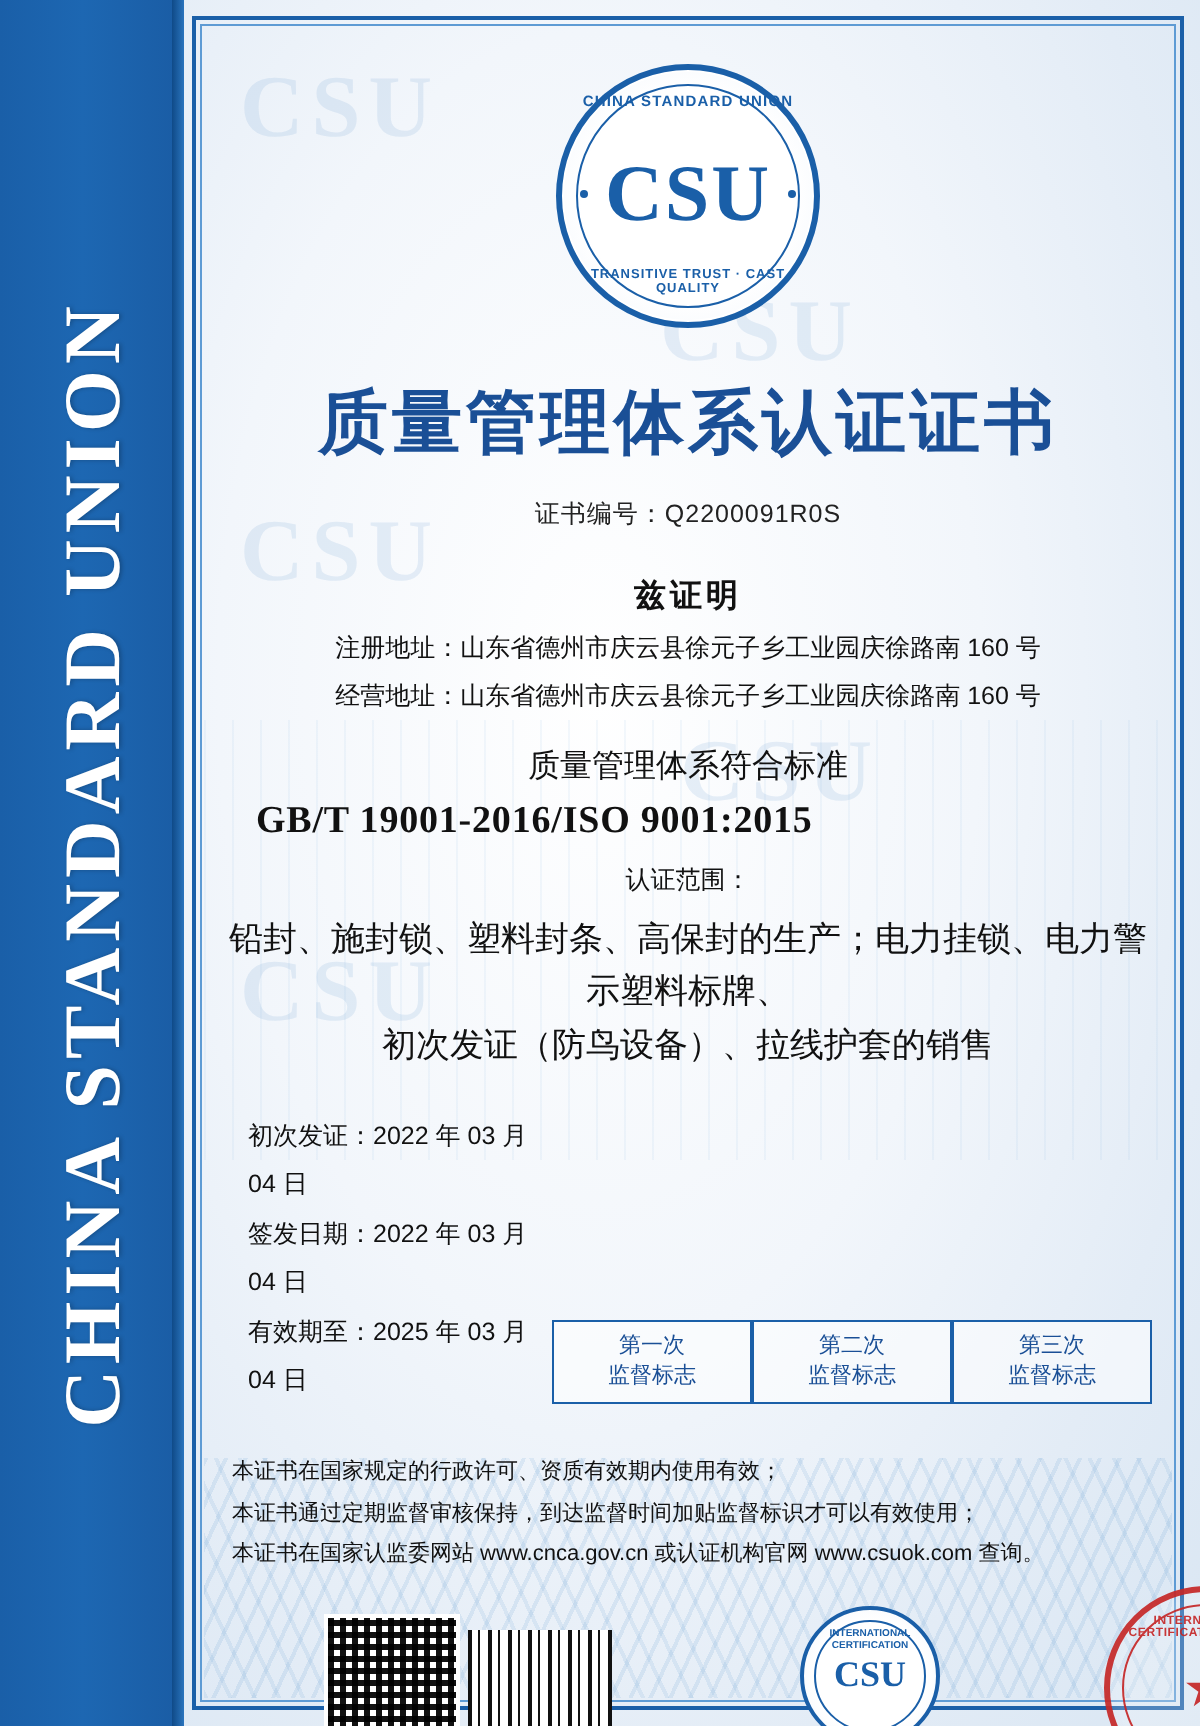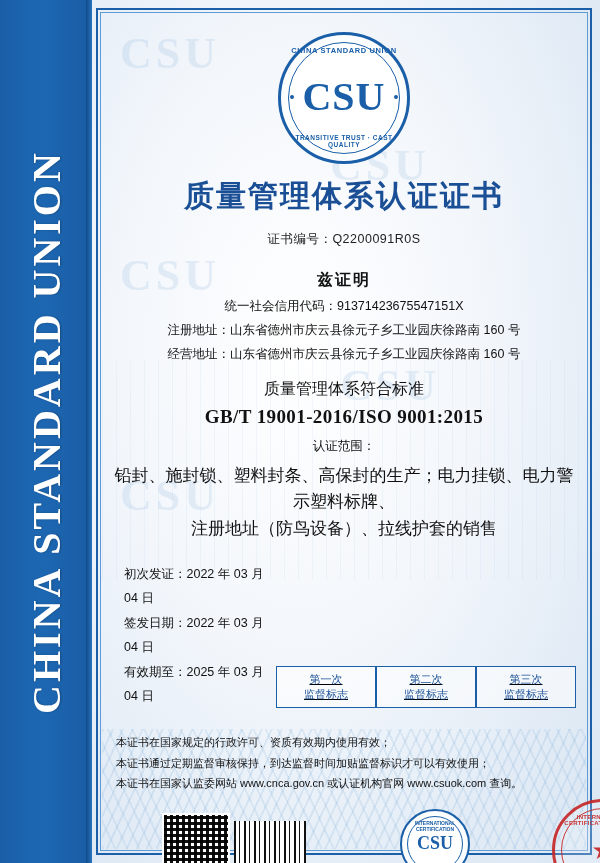--- a/index.html
+++ b/index.html
@@ -107,23 +107,23 @@
     font-size:6.5px;font-weight:bold;color:#1a5fa8;letter-spacing:.5px;
   }
   .logo .dotl,.logo .dotr{
     position:absolute;top:60px;width:4px;height:4px;border-radius:50%;background:#1a5fa8;
   }
   .logo .dotl{left:9px;}
   .logo .dotr{right:9px;}
 
   
   .title{
-    margin-top:12px;text-align:center;
-    font-family:"Liberation Serif", serif;
-    font-weight:bold;font-size:30px;color:#1a4f96;
+    margin-top:24px;text-align:center;
+    font-family:"Liberation Serif", serif;
+    font-weight:bold;font-size:35px;color:#1a4f96;
     letter-spacing:2px;
   }
   .certno{
     margin-top:14px;text-align:center;font-size:12.5px;color:#222;
     letter-spacing:.5px;
   }
   .hereby{
     margin-top:22px;text-align:center;font-size:16px;color:#111;font-weight:bold;
     letter-spacing:2px;
   }
@@ -132,44 +132,43 @@
     font-family:"Liberation Serif", serif;
     font-weight:bold;font-size:19px;color:#111;letter-spacing:1px;
   }
   .line{
     margin-top:7px;text-align:center;font-size:12.5px;color:#111;
   }
   .sub-head{
     margin-top:16px;text-align:center;font-size:16px;color:#111;
   }
   .standard{
-    margin-top:6px;text-align:center;
-    font-family:"Liberation Serif", serif;
-    font-weight:bold;font-size:19px;color:#111;letter-spacing:.4px;
+    margin-top:6px;
+    font-family:"Liberation Serif", serif;
+    font-weight:bold;font-size:19px;color:#111;letter-spacing:.4px;padding-left:28px;
   }
   .scope-head{
     margin-top:10px;text-align:center;font-size:12.5px;color:#111;
   }
   .scope{
     margin-top:8px;text-align:center;font-size:17px;color:#111;line-height:1.55;
     padding:0 10px;
   }
 
   
   .mid{
     margin-top:20px;display:flex;align-items:flex-end;padding:0 12px 0 24px;
   }
   .dates{width:220px;}
   .dates div{font-size:12.5px;color:#111;line-height:1.95;}
   .stamps{flex:1;display:flex;justify-content:space-around;padding-top:6px;}
   .stampbox{
     width:98px;height:40px;border:1px solid #1a5fa8;text-align:center;
     display:flex;flex-direction:column;justify-content:center;
     background:rgba(255,255,255,.55);
-    text-decoration:underline;
   }
   .stampbox span{font-size:11px;color:#1a4f96;line-height:1.35;}
 
   
   .notes{
     margin-top:24px;padding:0 16px;
   }
   .notes div{font-size:11px;color:#111;line-height:1.85;}
 
   
@@ -258,31 +257,30 @@
     </div>
 
     <div class="title">质量管理体系认证证书</div>
 
     <div class="certno">
       <span>证书编号：</span><span>Q2200091R0S</span>
     </div>
 
     <div class="hereby">兹证明</div>
 
-    <div class="line">统一社会信用代码：91371423675547151X</div>
     <div class="line">注册地址：山东省德州市庆云县徐元子乡工业园庆徐路南 160 号</div>
     <div class="line">经营地址：山东省德州市庆云县徐元子乡工业园庆徐路南 160 号</div>
 
     <div class="sub-head">质量管理体系符合标准</div>
     <div class="standard">GB/T 19001-2016/ISO 9001:2015</div>
 
     <div class="scope-head">认证范围：</div>
     <div class="scope">
       <div>铅封、施封锁、塑料封条、高保封的生产；电力挂锁、电力警示塑料标牌、</div>
-      <div>注册地址（防鸟设备）、拉线护套的销售</div>
+      <div>初次发证（防鸟设备）、拉线护套的销售</div>
     </div>
 
     <div class="mid">
       <div class="dates">
         <div>初次发证：2022 年 03 月 04 日</div>
         <div>签发日期：2022 年 03 月 04 日</div>
         <div>有效期至：2025 年 03 月 04 日</div>
       </div>
       <div class="stamps">
         <div class="stampbox">

